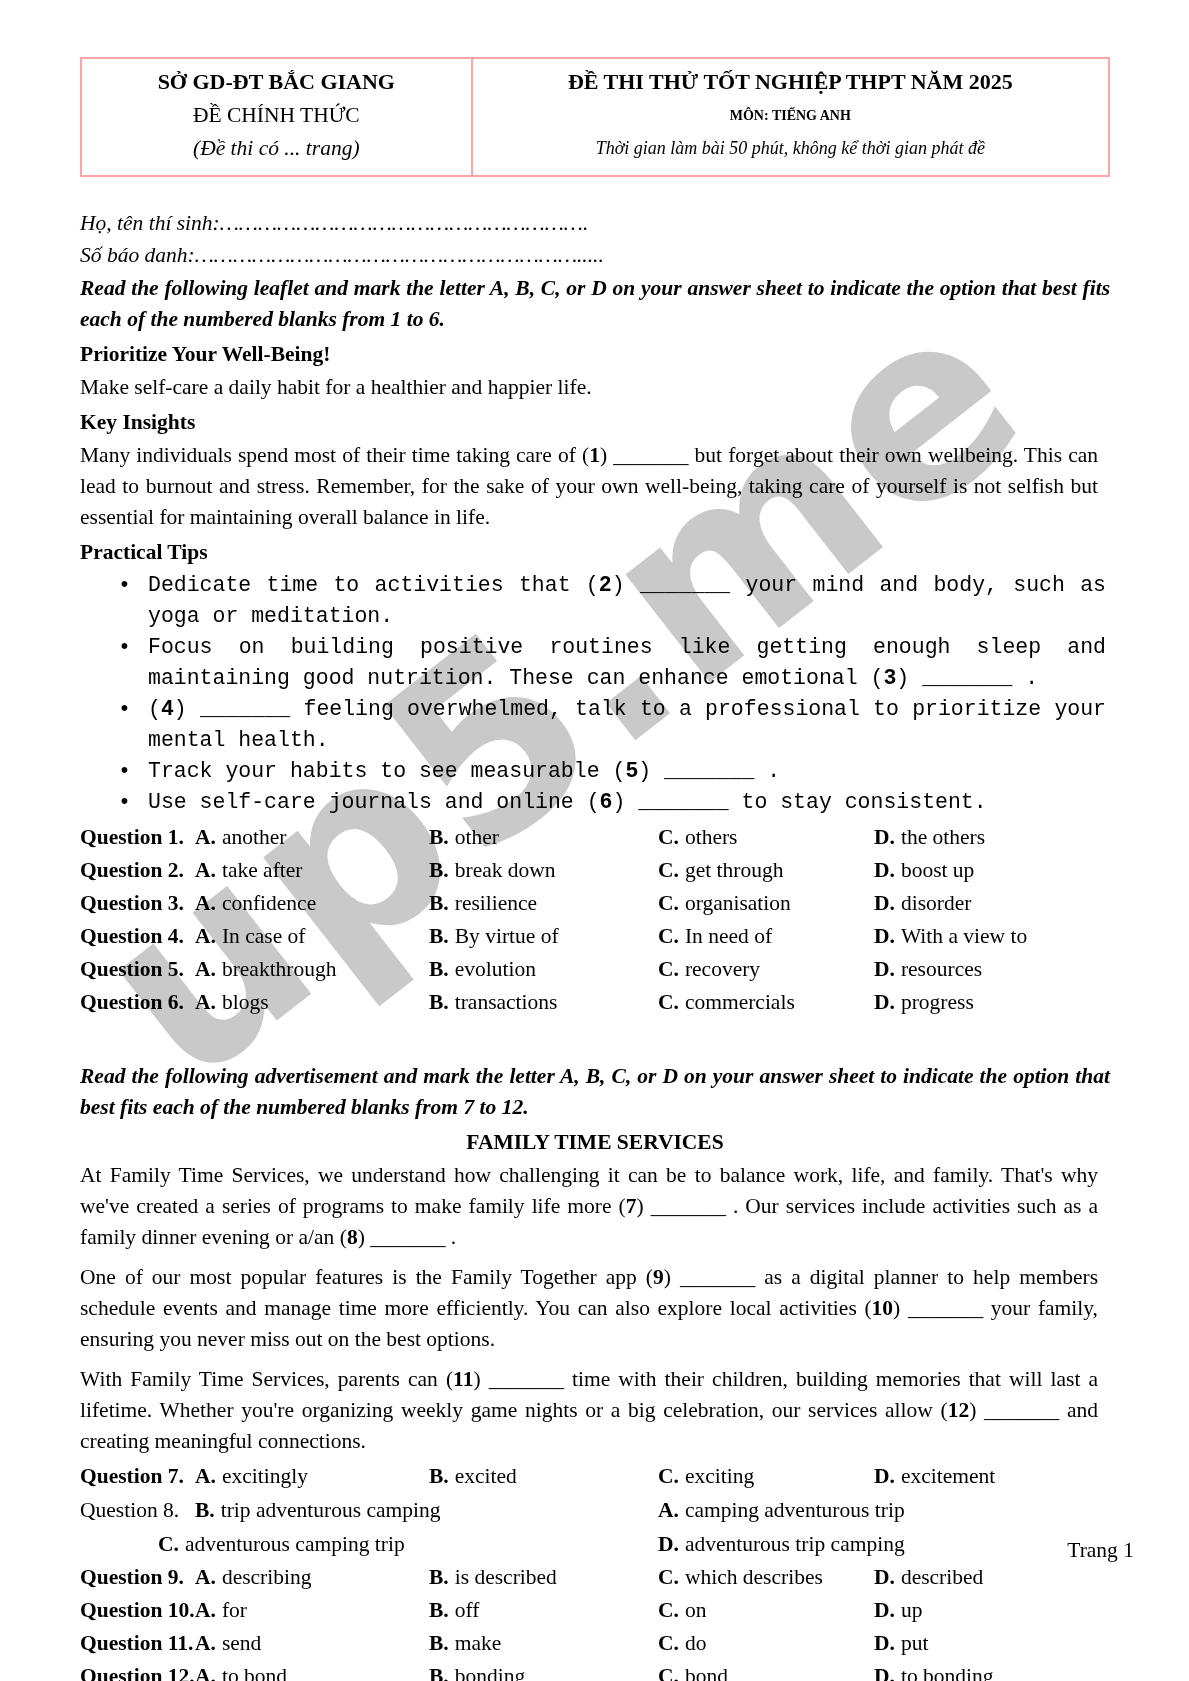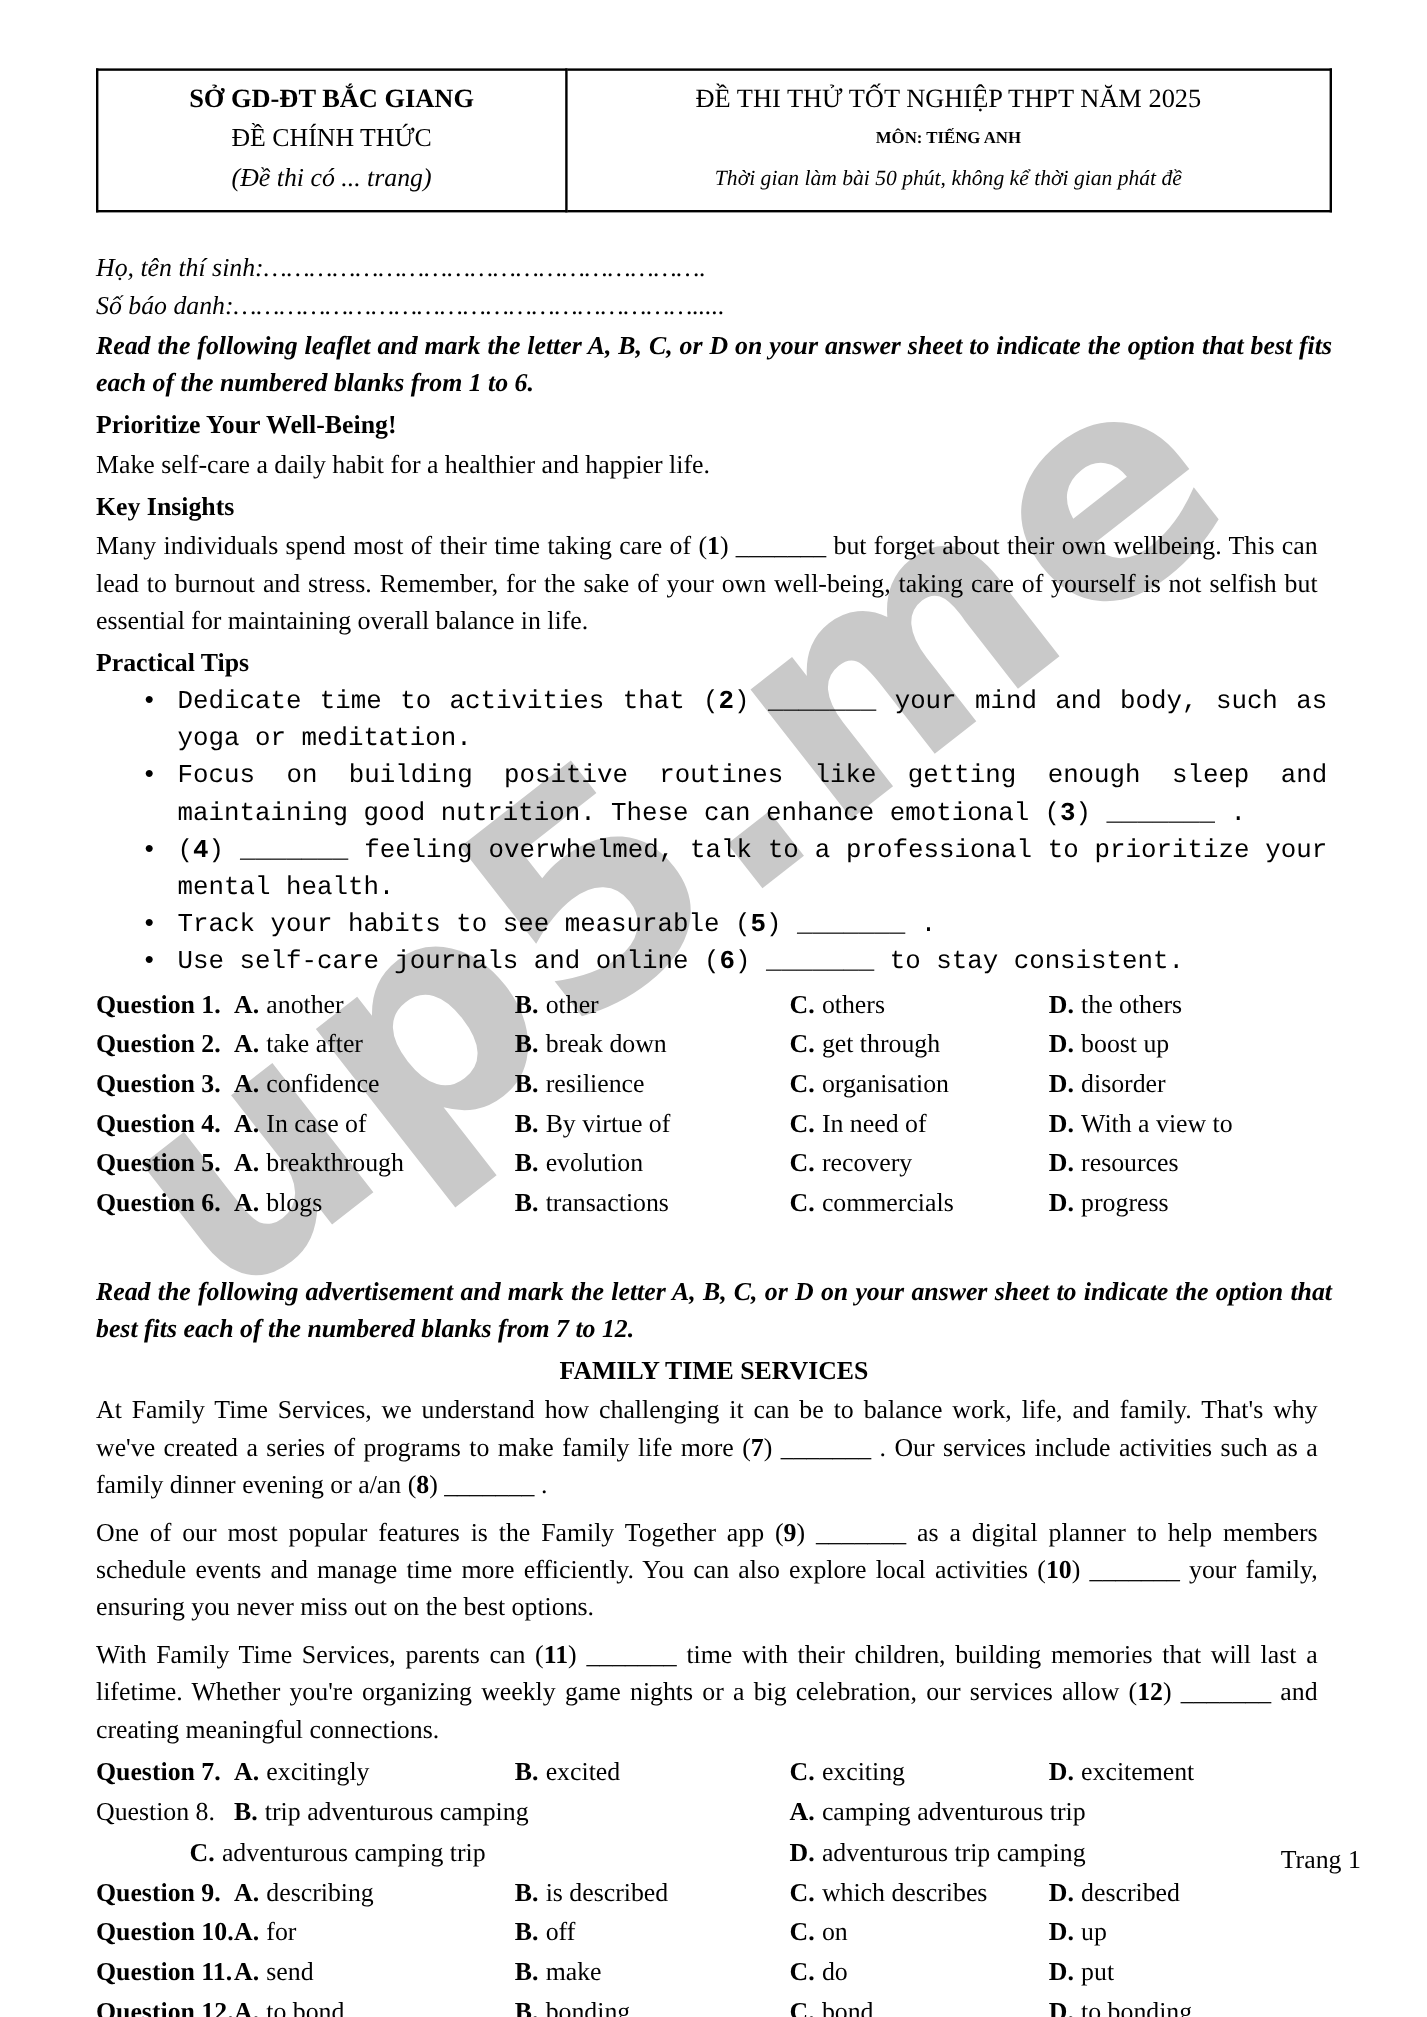--- a/index.html
+++ b/index.html
@@ -9,26 +9,26 @@
   }
   .watermark{
     position:absolute;top:565px;left:-20px;width:1160px;
     text-align:center;font-family:"DejaVu Sans", sans-serif;font-weight:bold;
     font-size:250px;line-height:250px;color:#c9c9c9;letter-spacing:4px;
     transform:rotate(-38deg);z-index:0;user-select:none;white-space:nowrap;
   }
   .doc{position:relative;z-index:1;padding:57px 79px 0 80px;font-size:21.5px;line-height:31px;}
 
   table.header-tbl{width:100%;border-collapse:collapse;margin:0 0 30px 0;}
-  .header-tbl td{border:2px solid #000000;text-align:center;vertical-align:middle;padding:6px 8px 10px 8px;}
+  .header-tbl td{border:2px solid #fca5a5;text-align:center;vertical-align:middle;padding:6px 8px 10px 8px;}
   .h-left{width:38%;}
   .h-org{font-weight:bold;font-size:22px;line-height:34px;}
   .h-line{font-size:21.5px;line-height:33px;}
   .h-note{font-style:italic;font-size:21.5px;line-height:33px;}
-  .h-title{font-weight:normal;font-size:22px;line-height:34px;}
+  .h-title{font-weight:bold;font-size:22px;line-height:34px;}
   .h-subject{font-weight:bold;font-size:14px;line-height:33px;}
   .h-dur{font-style:italic;font-size:18px;line-height:33px;}
 
   .student p{margin:0;font-style:italic;line-height:32px;}
   .instr{font-weight:bold;font-style:italic;text-align:justify;margin:2px 0 0 0;}
   .instr2{margin-top:42px;}
   .h3{font-weight:bold;margin:4px 0 0 0;}
   .para{text-align:justify;margin:2px 12px 0 0;}
   .para + .para{margin-top:9px;}
   ul.tips{margin:2px 4px 0 0;padding:0;list-style:none;font-family:Liberation Mono, monospace;}

